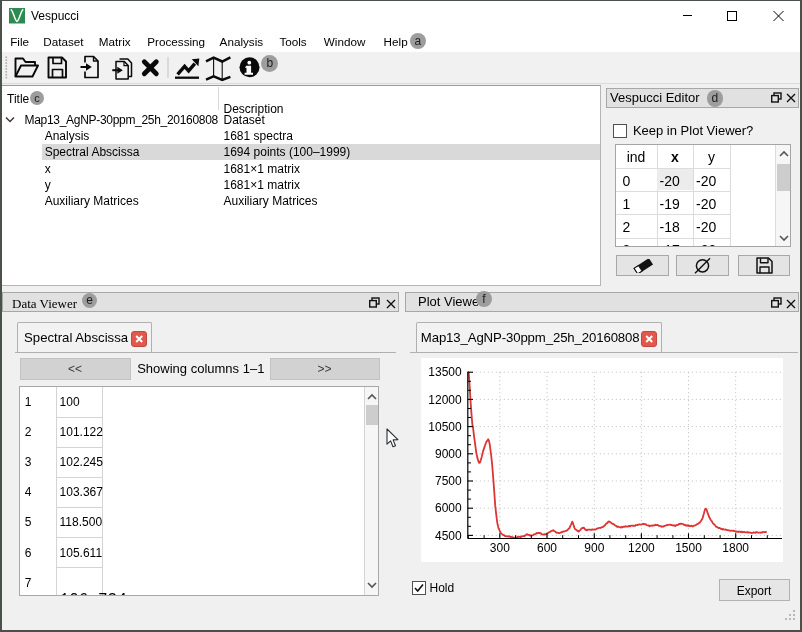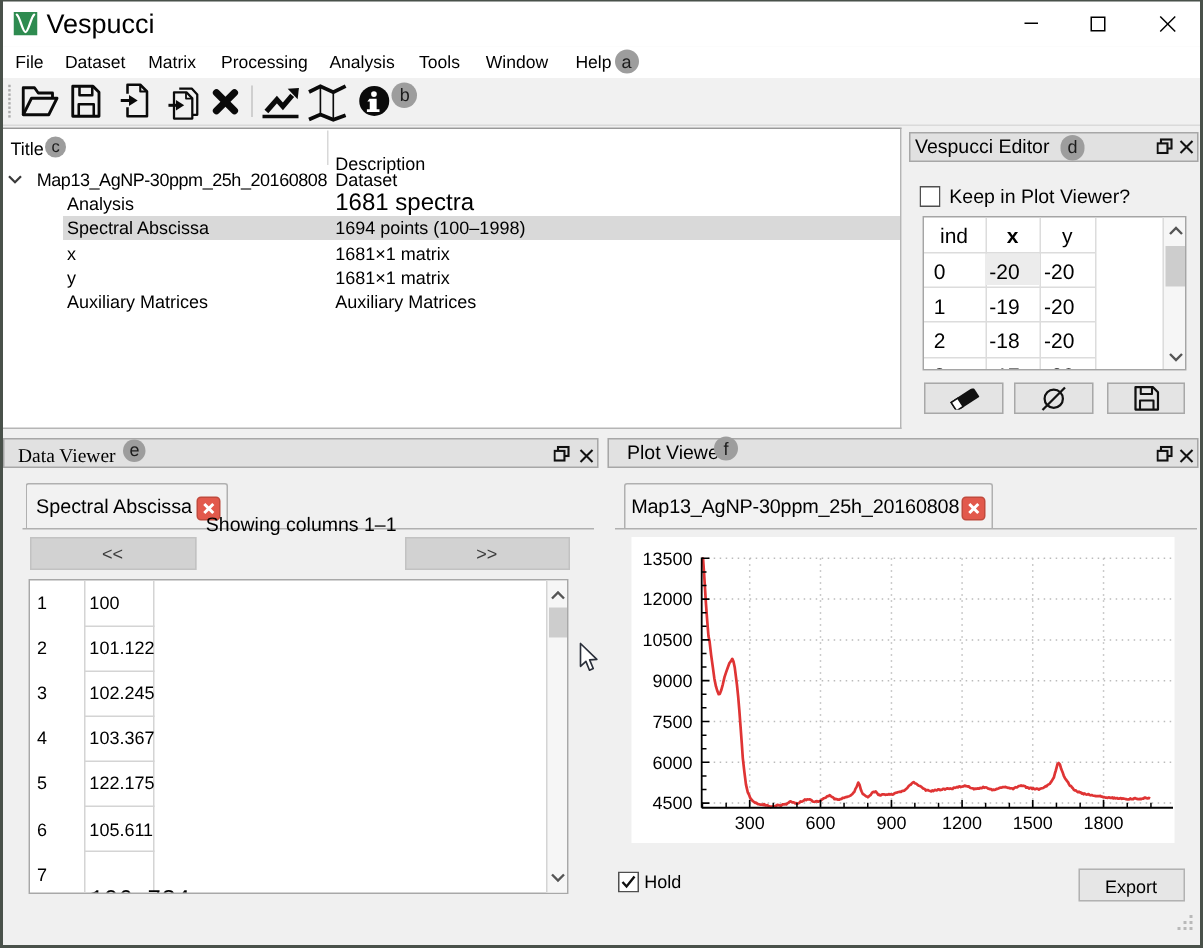--- a/index.html
+++ b/index.html
@@ -15,21 +15,21 @@
 svg{position:absolute;display:block;}
 </style></head><body>
 
 <div class="abs" style="left:0;top:0;width:802px;height:632px;border:1px solid #49514a;border-left-width:2px;border-right-width:2px;border-bottom-width:2px;z-index:99;pointer-events:none;"></div>
 
 <div class="abs" style="left:1px;top:1px;width:800px;height:30px;background:#fff;"></div>
 <svg class="abs" style="left:9px;top:8px;" width="16" height="16" viewBox="0 0 16 16">
  <rect x="0" y="0" width="16" height="15.5" fill="#2e8b50"></rect>
  <path d="M2.2,1.8 C4.4,3.4 6,13.4 8,13.4 C10,13.4 11.6,3.4 13.8,1.8" fill="none" stroke="#fff" stroke-width="1.5" stroke-linecap="round"></path>
 </svg>
-<div class="txt vc" style="left:31px;top:1px;height:30px;font-size:18px;">Vespucci</div>
+<div class="txt vc" style="left:31px;top:1px;height:30px;font-size:12px;">Vespucci</div>
 <svg class="abs" style="left:676px;top:5px;" width="112" height="22" viewBox="0 0 112 22">
  <line x1="7" y1="10.5" x2="16" y2="10.5" stroke="#000" stroke-width="1"></line>
  <rect x="51.5" y="6.5" width="9" height="9" fill="none" stroke="#000" stroke-width="1"></rect>
  <line x1="97.5" y1="6" x2="107.5" y2="16" stroke="#000" stroke-width="1"></line>
  <line x1="107.5" y1="6" x2="97.5" y2="16" stroke="#000" stroke-width="1"></line>
 </svg>
 <div class="abs" style="left:1px;top:31px;width:800px;height:21px;background:#fff;"></div>
 <div class="txt vc" style="left:10.2px;top:31px;height:21px;font-size:11.7px;">File</div>
 <div class="txt vc" style="left:43.3px;top:31px;height:21px;font-size:11.7px;">Dataset</div>
 <div class="txt vc" style="left:98.8px;top:31px;height:21px;font-size:11.7px;">Matrix</div>
@@ -107,24 +107,24 @@
 <div class="badge" style="left:261.3px;top:54.5px;width:17px;height:17px;">b</div>
 
 <div class="abs" style="left:1px;top:85px;width:600px;height:201px;background:#fff;border-top:1px solid #9a9a9a;border-right:1px solid #b5b5b5;border-bottom:1px solid #b5b5b5;"></div>
 <div class="txt vc" style="left:7px;top:86px;height:25px;font-size:12px;">Title</div>
 <div class="badge" style="left:29.8px;top:90.6px;width:14.5px;height:14.5px;font-size:11px;">c</div>
 <div class="abs" style="left:217.5px;top:87px;width:1px;height:23px;background:#d8d8d8;"></div>
 <div class="txt vc" style="left:223.5px;top:96px;height:25px;font-size:12px;">Description</div>
 <div class="txt vc" style="left:24.5px;top:111.5px;height:16.3px;font-size:12px;letter-spacing:-0.3px;">Map13_AgNP-30ppm_25h_20160808</div>
 <div class="txt vc" style="left:223.5px;top:111.5px;height:16.3px;font-size:12px;">Dataset</div>
 <div class="txt vc" style="left:44.7px;top:127.8px;height:16.3px;font-size:12px;">Analysis</div>
-<div class="txt vc" style="left:223.5px;top:127.8px;height:16.3px;font-size:16px;">1681 spectra</div>
+<div class="txt vc" style="left:223.5px;top:127.8px;height:16.3px;font-size:12px;">1681 spectra</div>
 <div class="abs" style="left:42px;top:144.1px;width:558px;height:16.3px;background:#d9d9d9;"></div>
 <div class="txt vc" style="left:44.7px;top:144.1px;height:16.3px;font-size:12px;">Spectral Abscissa</div>
-<div class="txt vc" style="left:223.5px;top:144.1px;height:16.3px;font-size:12px;">1694 points (100–1998)</div>
+<div class="txt vc" style="left:223.5px;top:144.1px;height:16.3px;font-size:12px;">1694 points (100–1999)</div>
 <div class="txt vc" style="left:44.7px;top:160.4px;height:16.3px;font-size:12px;">x</div>
 <div class="txt vc" style="left:223.5px;top:160.4px;height:16.3px;font-size:12px;">1681×1 matrix</div>
 <div class="txt vc" style="left:44.7px;top:176.7px;height:16.3px;font-size:12px;">y</div>
 <div class="txt vc" style="left:223.5px;top:176.7px;height:16.3px;font-size:12px;">1681×1 matrix</div>
 <div class="txt vc" style="left:44.7px;top:193.0px;height:16.3px;font-size:12px;">Auxiliary Matrices</div>
 <div class="txt vc" style="left:223.5px;top:193.0px;height:16.3px;font-size:12px;">Auxiliary Matrices</div>
 <svg class="abs" style="left:4px;top:115.5px;" width="12" height="9" viewBox="0 0 12 9">
 <path d="M2,1.5 L6,5.5 L10,1.5" fill="none" stroke="#3b3b3b" stroke-width="1.5"></path>
   </svg>
 
@@ -213,41 +213,41 @@
 <div class="tab" style="left:16.5px;top:322px;width:135.5px;height:30px;"></div>
 <div class="txt vc" style="left:24px;top:322px;height:30px;font-size:13.2px;">Spectral Abscissa</div>
 <div class="closer" style="left:130.8px;top:331.2px;width:16.4px;height:16px;"></div>
 <svg class="abs" style="left:130.8px;top:331.2px;" width="16.4" height="16" viewBox="0 0 16 16">
  <path d="M5,5 L11,11 M11,5 L5,11" stroke="#fff" stroke-width="2"></path>
 </svg>
 <div class="abs" style="left:19.5px;top:358px;width:111px;height:21.5px;background:#d2d2d2;border:1px solid #c2c2c2;"></div>
 <div class="txt" style="left:19.5px;top:361.5px;width:111px;text-align:center;font-size:12px;color:#3c3c3c;">&lt;&lt;</div>
 <div class="abs" style="left:269.5px;top:358px;width:110px;height:21.5px;background:#d2d2d2;border:1px solid #c2c2c2;"></div>
 <div class="txt" style="left:269.5px;top:361.5px;width:110px;text-align:center;font-size:12px;color:#3c3c3c;">&gt;&gt;</div>
-<div class="txt vc" style="left:137.2px;top:339px;height:21.5px;font-size:13px;">Showing columns 1–1</div>
+<div class="txt vc" style="left:137.2px;top:358px;height:21.5px;font-size:13px;">Showing columns 1–1</div>
 
 <div class="abs" style="left:18.7px;top:386px;width:360.3px;height:210px;background:#fff;border:1px solid #a8a8a8;overflow:hidden;">
  <div class="abs" style="left:36px;top:0;width:1px;height:210px;background:#d4d4d4;"></div>
  <div class="abs" style="left:82.4px;top:0;width:1px;height:210px;background:#d4d4d4;"></div>
  <div class="abs" style="left:36px;top:29.6px;width:47px;height:1px;background:#d4d4d4;"></div>
  <div class="abs" style="left:36px;top:59.7px;width:47px;height:1px;background:#d4d4d4;"></div>
  <div class="abs" style="left:36px;top:89.8px;width:47px;height:1px;background:#d4d4d4;"></div>
  <div class="abs" style="left:36px;top:119.9px;width:47px;height:1px;background:#d4d4d4;"></div>
  <div class="abs" style="left:36px;top:150.0px;width:47px;height:1px;background:#d4d4d4;"></div>
  <div class="abs" style="left:36px;top:180.1px;width:47px;height:1px;background:#d4d4d4;"></div>
  <div class="txt vc" style="left:5px;top:0.0px;height:30px;font-size:12px;">1</div> 
     <div class="txt vc" style="left:39.9px;top:0.0px;height:30px;font-size:12px;">100</div>
  <div class="txt vc" style="left:5px;top:30.1px;height:30px;font-size:12px;">2</div> 
     <div class="txt vc" style="left:39.9px;top:30.1px;height:30px;font-size:12px;">101.122</div>
  <div class="txt vc" style="left:5px;top:60.2px;height:30px;font-size:12px;">3</div> 
     <div class="txt vc" style="left:39.9px;top:60.2px;height:30px;font-size:12px;">102.245</div>
  <div class="txt vc" style="left:5px;top:90.3px;height:30px;font-size:12px;">4</div> 
     <div class="txt vc" style="left:39.9px;top:90.3px;height:30px;font-size:12px;">103.367</div>
  <div class="txt vc" style="left:5px;top:120.4px;height:30px;font-size:12px;">5</div> 
-    <div class="txt vc" style="left:39.9px;top:120.4px;height:30px;font-size:12px;">122.175</div>
+    <div class="txt vc" style="left:39.9px;top:120.4px;height:30px;font-size:12px;">118.500</div>
  <div class="txt vc" style="left:5px;top:150.5px;height:30px;font-size:12px;">6</div> 
     <div class="txt vc" style="left:39.9px;top:150.5px;height:30px;font-size:12px;">105.611</div>
  <div class="txt vc" style="left:5px;top:180.6px;height:30px;font-size:12px;">7</div> 
     <div class="txt vc" style="left:39.9px;top:198px;height:30px;font-size:16px;font-family:Liberation Mono, monospace;">106.734</div>
 
  <div class="abs" style="left:344.2px;top:0;width:16.1px;height:210px;background:#f6f6f6;border-left:1px solid #d4d4d4;"></div>
  <div class="abs" style="left:346px;top:18.4px;width:13px;height:19.2px;background:#cdcdcd;"></div>
  <svg class="abs" style="left:346.5px;top:6px;" width="12" height="8" viewBox="0 0 12 8">
       <path d="M2,6 L6,2 L10,6" fill="none" stroke="#555" stroke-width="1.6"></path>
     </svg>

